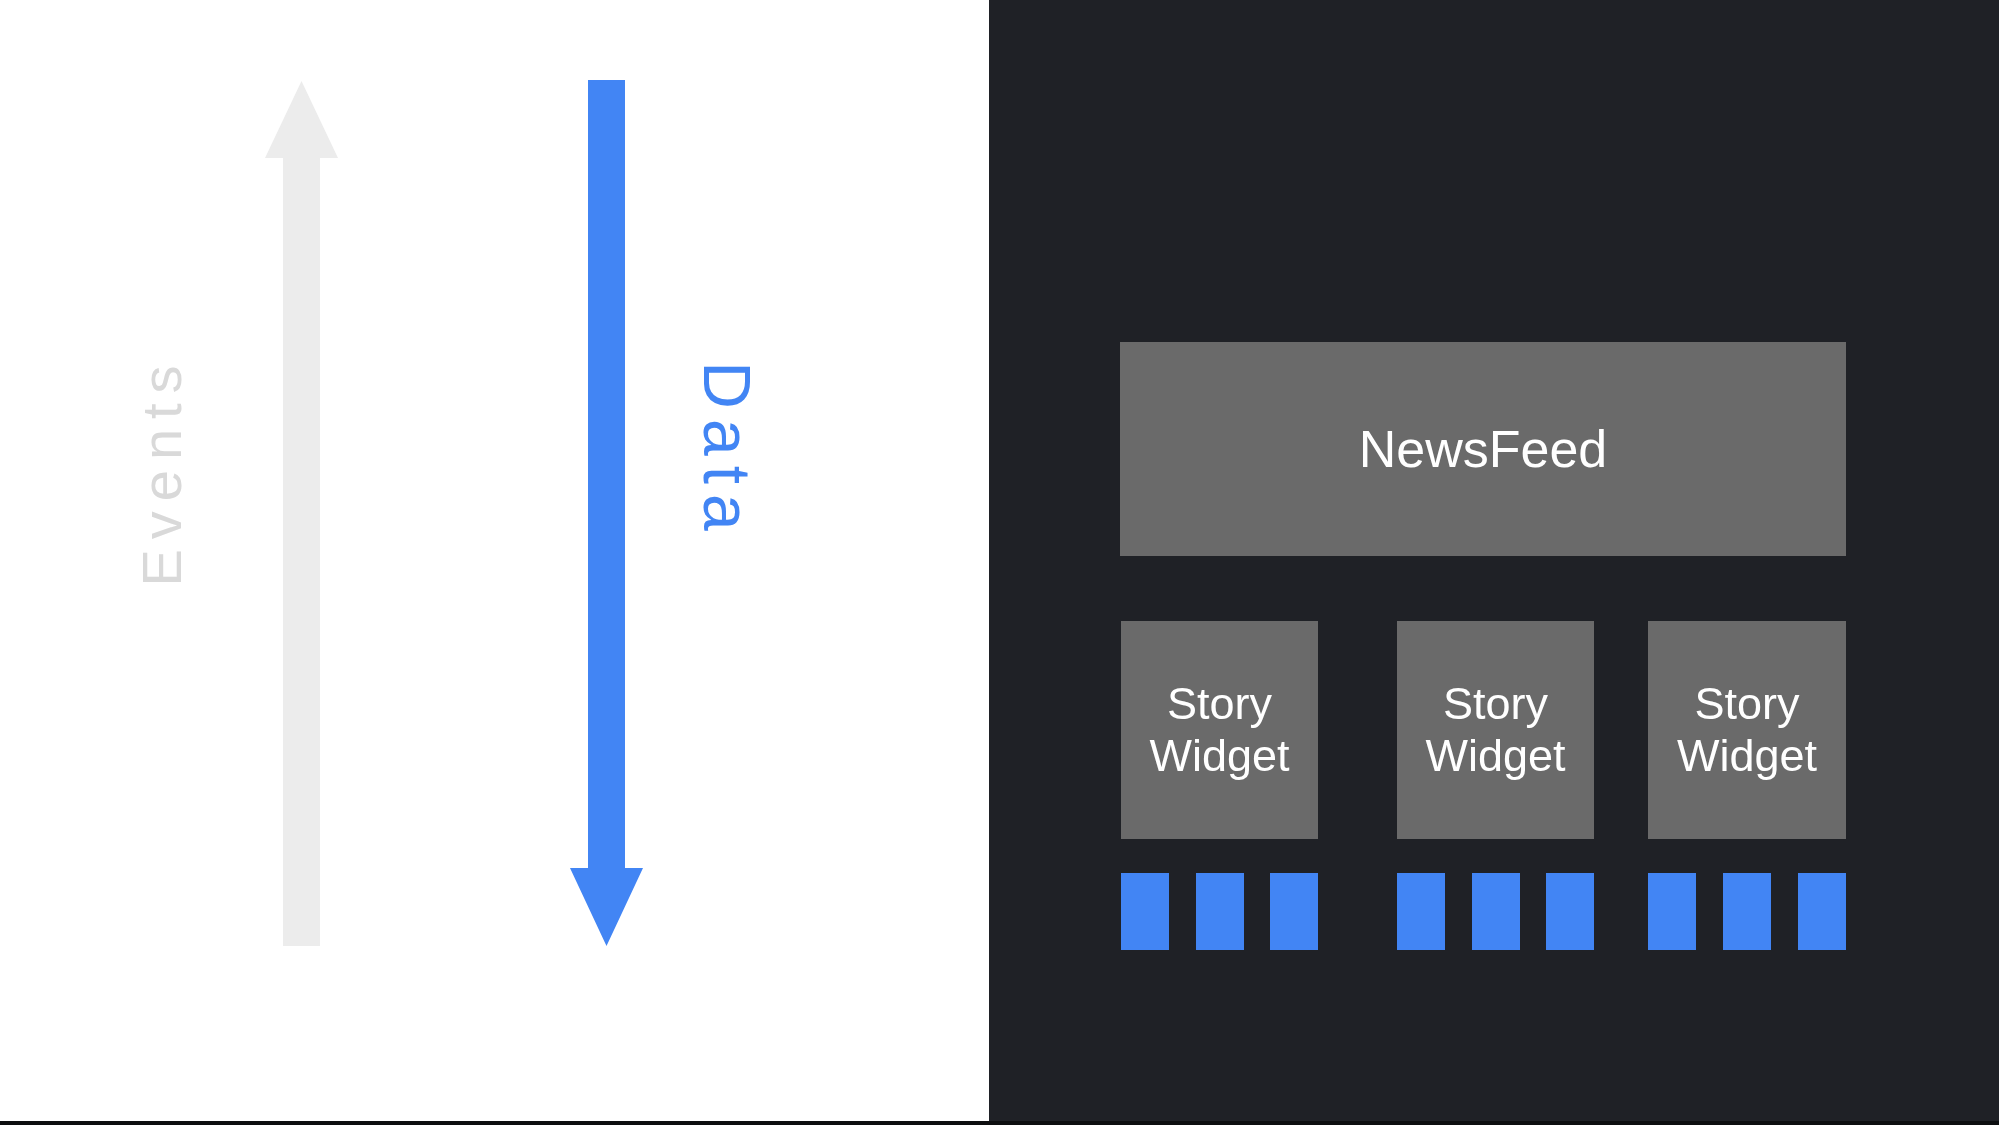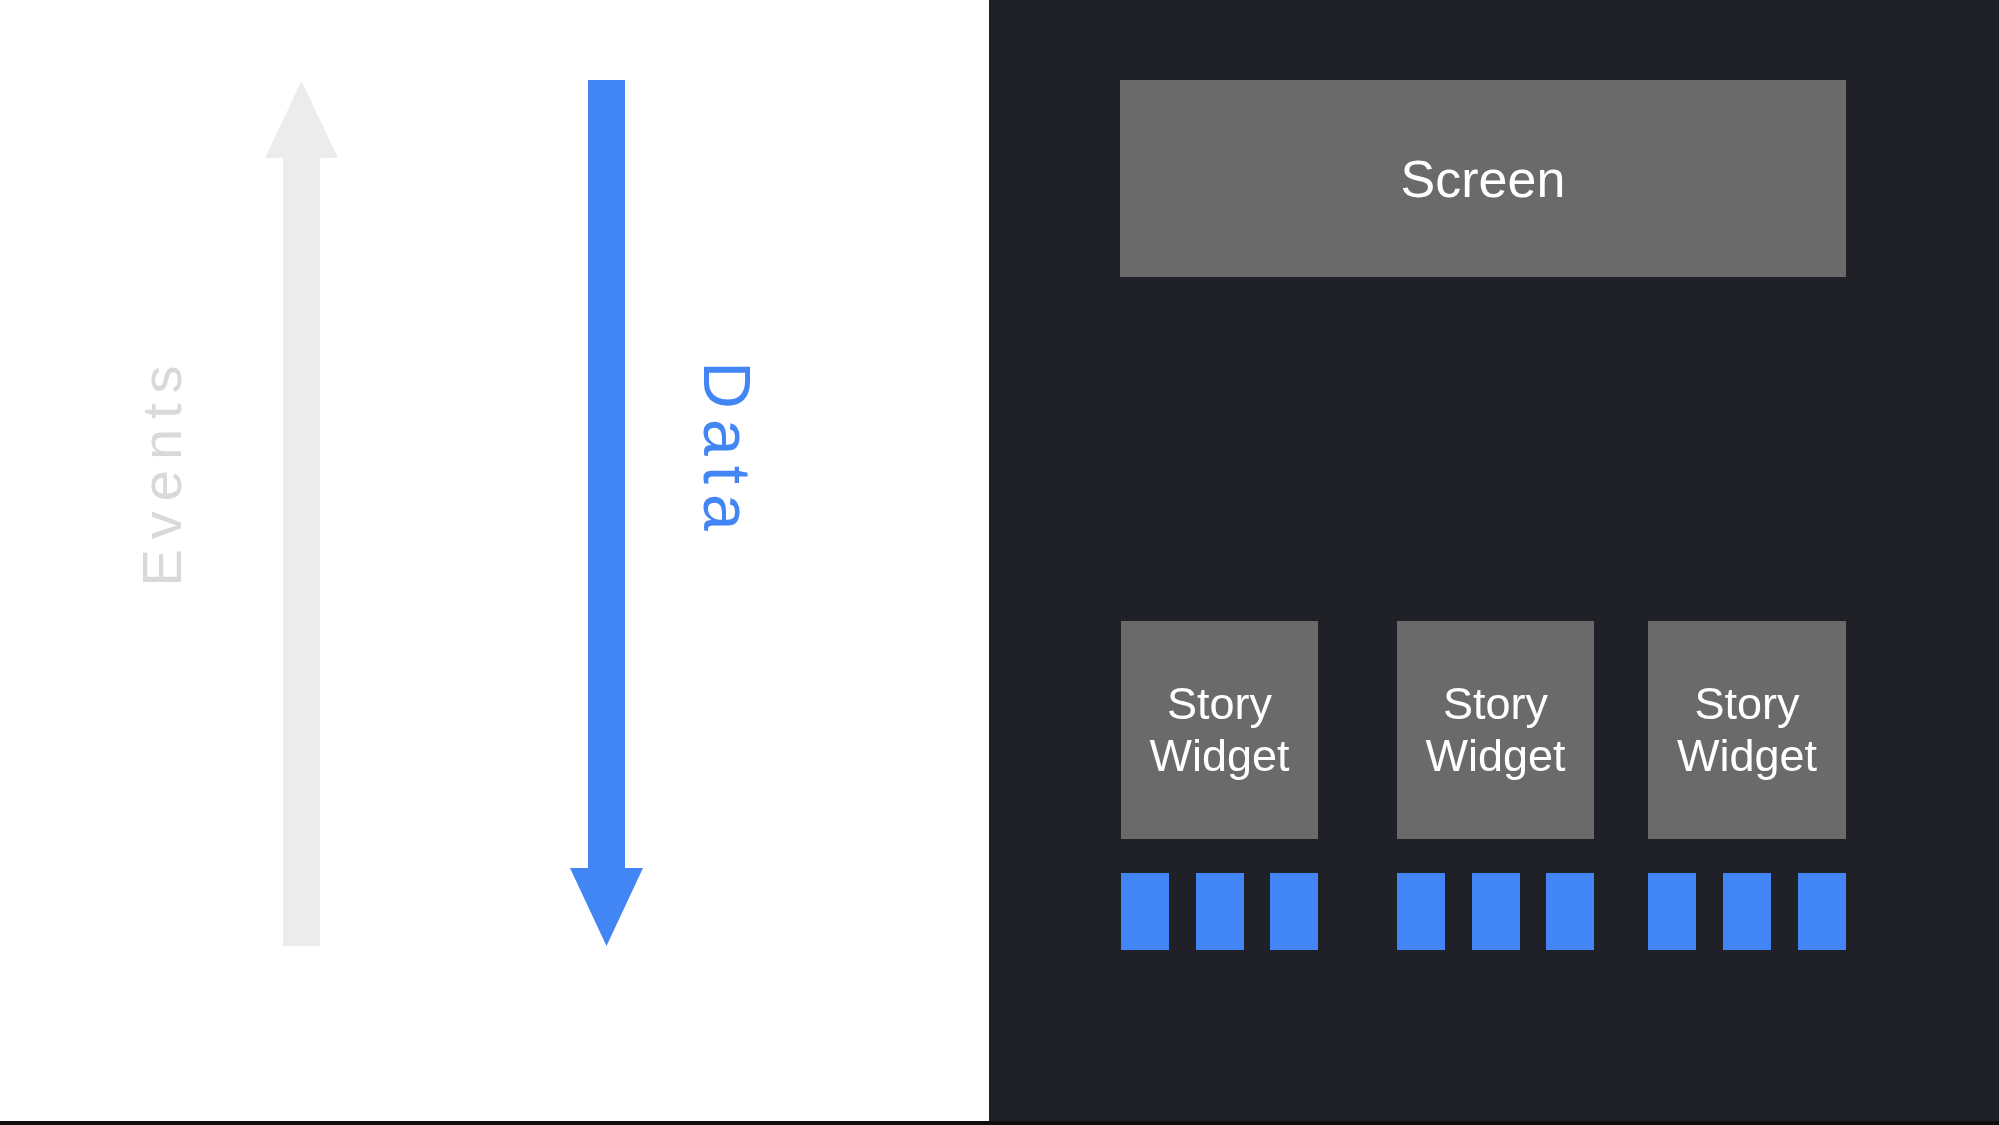--- a/index.html
+++ b/index.html
@@ -112,24 +112,24 @@
   <svg class="arrows-layer" viewBox="0 0 1999 1125" width="1999" height="1125">
     <polygon points="301.5,81 338,158 320,158 320,946 283,946 283,158 265,158" fill="#ececec"></polygon>
     <polygon points="588,80 625,80 625,868 643,868 606.5,946 570,868 588,868" fill="#4285f4"></polygon>
   </svg>
 
   <div class="rot-label events-label">Events</div>
   <div class="rot-label data-label">Data</div>
 
   <div class="device-panel">
 
-    <div class="tree-box screen-box">
-      <span>Screen</span>
+
+    <div class="tree-box newsfeed-box">
+      <span>NewsFeed</span>
     </div>
-
 
     <div class="story-group g0">
       <div class="tree-box story-box">
         <span>Story Widget</span>
       </div>
       <div class="story-items">
         <div class="story-item-square"></div>
         <div class="story-item-square"></div>
         <div class="story-item-square"></div>
       </div>

